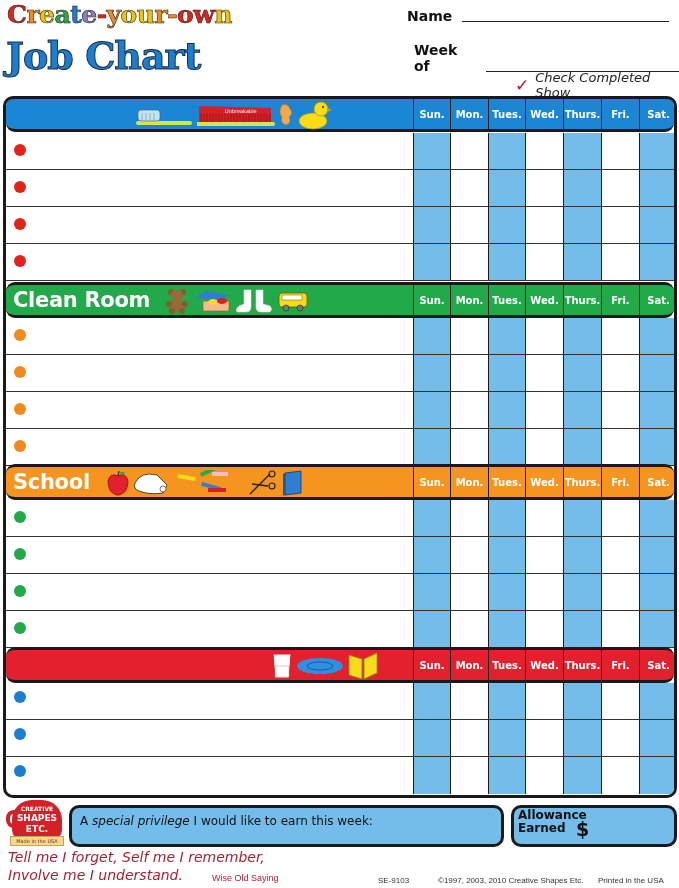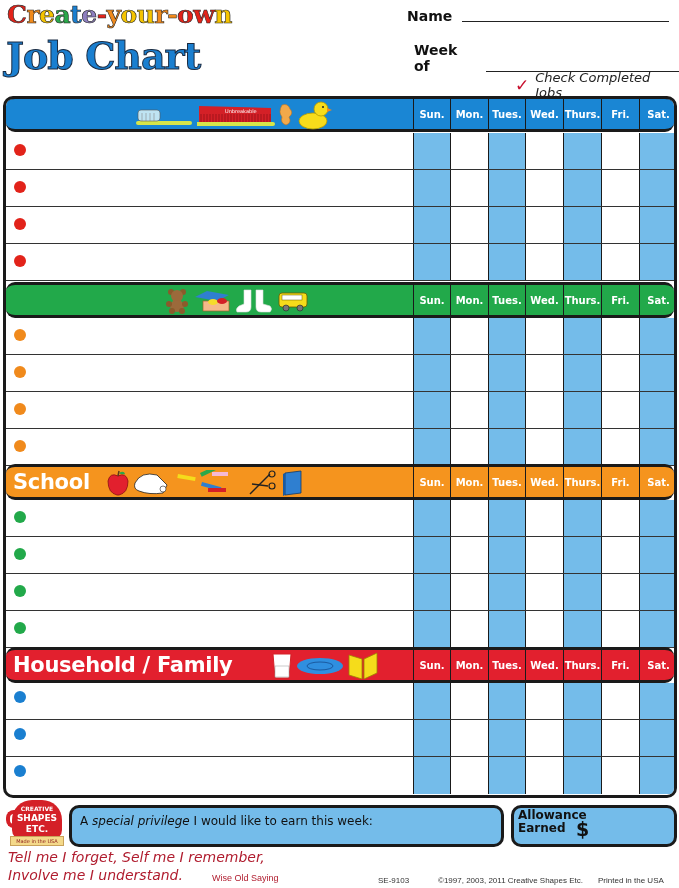--- a/index.html
+++ b/index.html
@@ -57,21 +57,21 @@
 <div class="field" style="left:407px; top:8px;">
   <span class="field-label">Name</span>
   <span class="field-line" style="width:207px;"></span>
 </div>
 <div class="field" style="left:402px; top:42px;margin-left:12px;">
   <span class="field-label">Week of</span>
   <span class="field-line" style="width:198px;"></span>
 </div>
 <div class="check-note">
   <span class="check-icon">✓</span>
-  <span>Check Completed Jobs</span>
+  <span>Check Completed Show</span>
 </div>
 
 <div class="chart" id="chart">
     <div class="section" style="top: 0px;">
       <div class="sec-head" style="background: rgb(26, 134, 212); top: -3px;">
         <div class="sec-icons" style="left: 128px;">
           <span style="display: inline-flex;">
             <svg width="60" height="26" viewBox="0 0 60 26">
               <rect x="2" y="19" width="56" height="4" rx="2" fill="#d6e64a"></rect>
               <rect x="4" y="8" width="22" height="11" rx="3" fill="#bfe4f2" stroke="#555" stroke-width="0.6"></rect>
@@ -178,20 +178,21 @@
         <div class="cell" style="left: 444px; width: 38px;"></div>
         <div class="cell blue" style="left: 482px; width: 37px;"></div>
         <div class="cell" style="left: 519px; width: 38px;"></div>
         <div class="cell blue" style="left: 557px; width: 38px;"></div>
         <div class="cell" style="left: 595px; width: 38px;"></div>
         <div class="cell blue" style="left: 633px; width: 38px;"></div>
       </div>
     </div>
     <div class="section" style="top: 185px;">
       <div class="sec-head" style="background: rgb(34, 169, 74); top: -2px;">
+        <div class="sec-title">Clean Room</div>
         <div class="sec-icons" style="left: 158px;">
           <span style="display: inline-flex;">
             <svg width="26" height="26" viewBox="0 0 26 26">
               <circle cx="7" cy="4" r="3" fill="#8b5a2b"></circle>
               <circle cx="19" cy="4" r="3" fill="#8b5a2b"></circle>
               <circle cx="13" cy="8" r="6" fill="#9b6a3b"></circle>
               <ellipse cx="13" cy="18" rx="7" ry="6" fill="#9b6a3b"></ellipse>
               <circle cx="5" cy="16" r="3" fill="#8b5a2b"></circle>
               <circle cx="21" cy="16" r="3" fill="#8b5a2b"></circle>
               <circle cx="8" cy="23" r="3" fill="#8b5a2b"></circle>
@@ -367,21 +368,20 @@
         <div class="cell" style="left: 444px; width: 38px;"></div>
         <div class="cell blue" style="left: 482px; width: 37px;"></div>
         <div class="cell" style="left: 519px; width: 38px;"></div>
         <div class="cell blue" style="left: 557px; width: 38px;"></div>
         <div class="cell" style="left: 595px; width: 38px;"></div>
         <div class="cell blue" style="left: 633px; width: 38px;"></div>
       </div>
     </div>
     <div class="section" style="top: 550px;">
       <div class="sec-head" style="background: rgb(226, 32, 46); top: -2px;">
-        <div class="sec-title">Household / Family</div>
         <div class="sec-icons" style="left: 265px;">
           <span style="display: inline-flex;">
             <svg width="22" height="28" viewBox="0 0 22 28">
               <path d="M2 2 L20 2 L18 26 L4 26Z" fill="#fff" stroke="#d42027" stroke-width="1"></path>
               <rect x="4" y="14" width="14" height="11" fill="#fff" stroke="#999" stroke-width="0.5"></rect>
             </svg>
           </span>
           <span style="display: inline-flex;">
             <svg width="48" height="18" viewBox="0 0 48 18">
               <ellipse cx="24" cy="9" rx="23" ry="8" fill="#2f8fe0"></ellipse>
@@ -462,14 +462,14 @@
     <div>Earned</div>
   </div>
   <div class="dollar">$</div>
 </div>
 
 <div class="quote" style="top:849px;">Tell me I forget, Self me I remember,</div>
 <div class="quote" style="top:867px;">Involve me I understand.</div>
 <div class="quote-attr">Wise Old Saying</div>
 
 <div class="copyright" style="left:378px;">SE-9103</div>
-<div class="copyright" style="left:438px;">©1997, 2003, 2011 Creative Shapes Etc.</div>
+<div class="copyright" style="left:438px;">©1997, 2003, 2010 Creative Shapes Etc.</div>
 <div class="copyright" style="left:598px;">Printed in the USA</div>
 
 </body></html>

